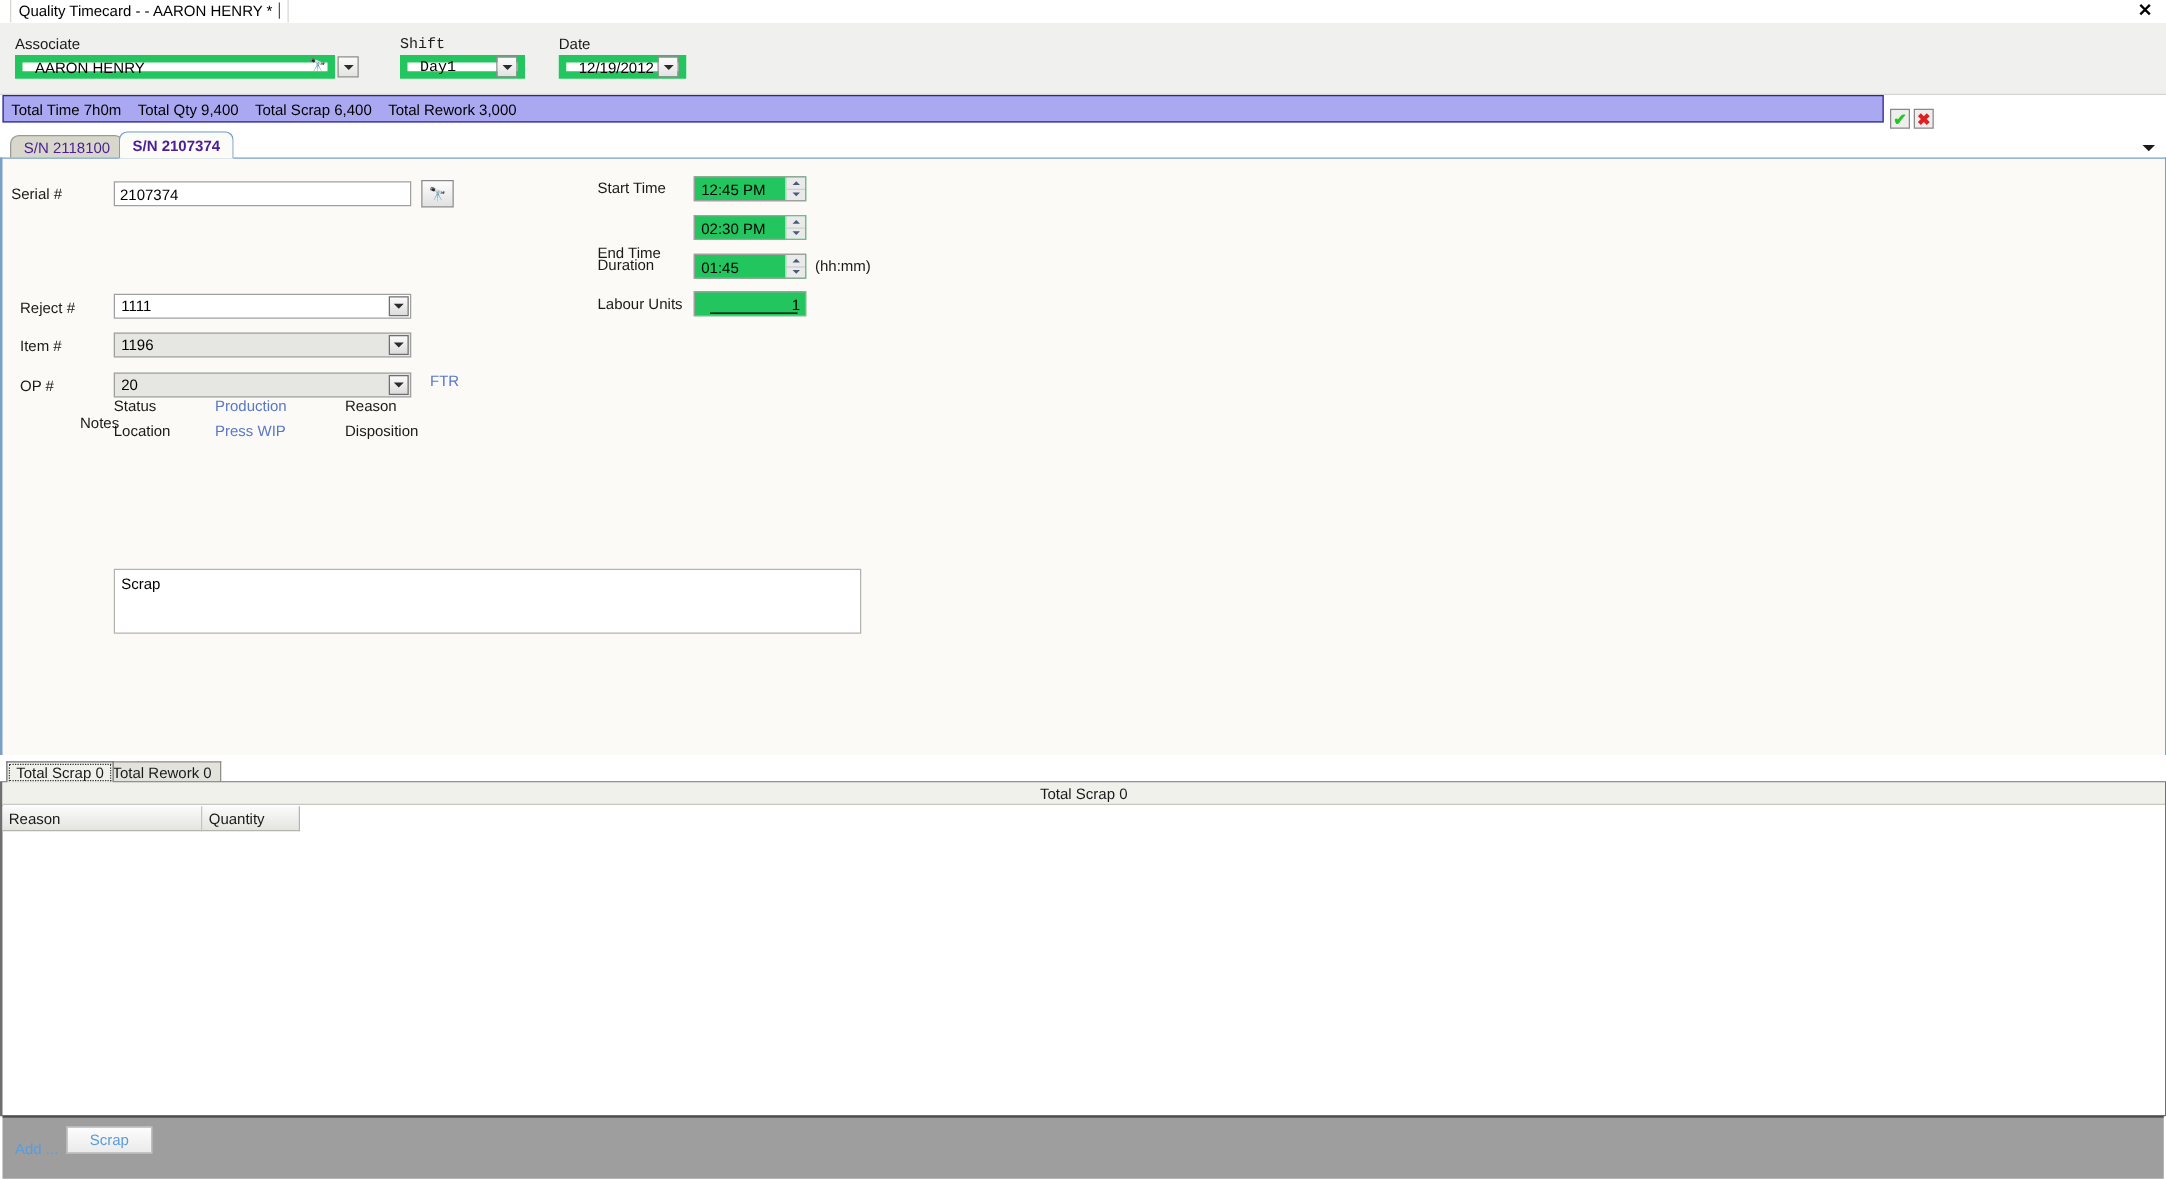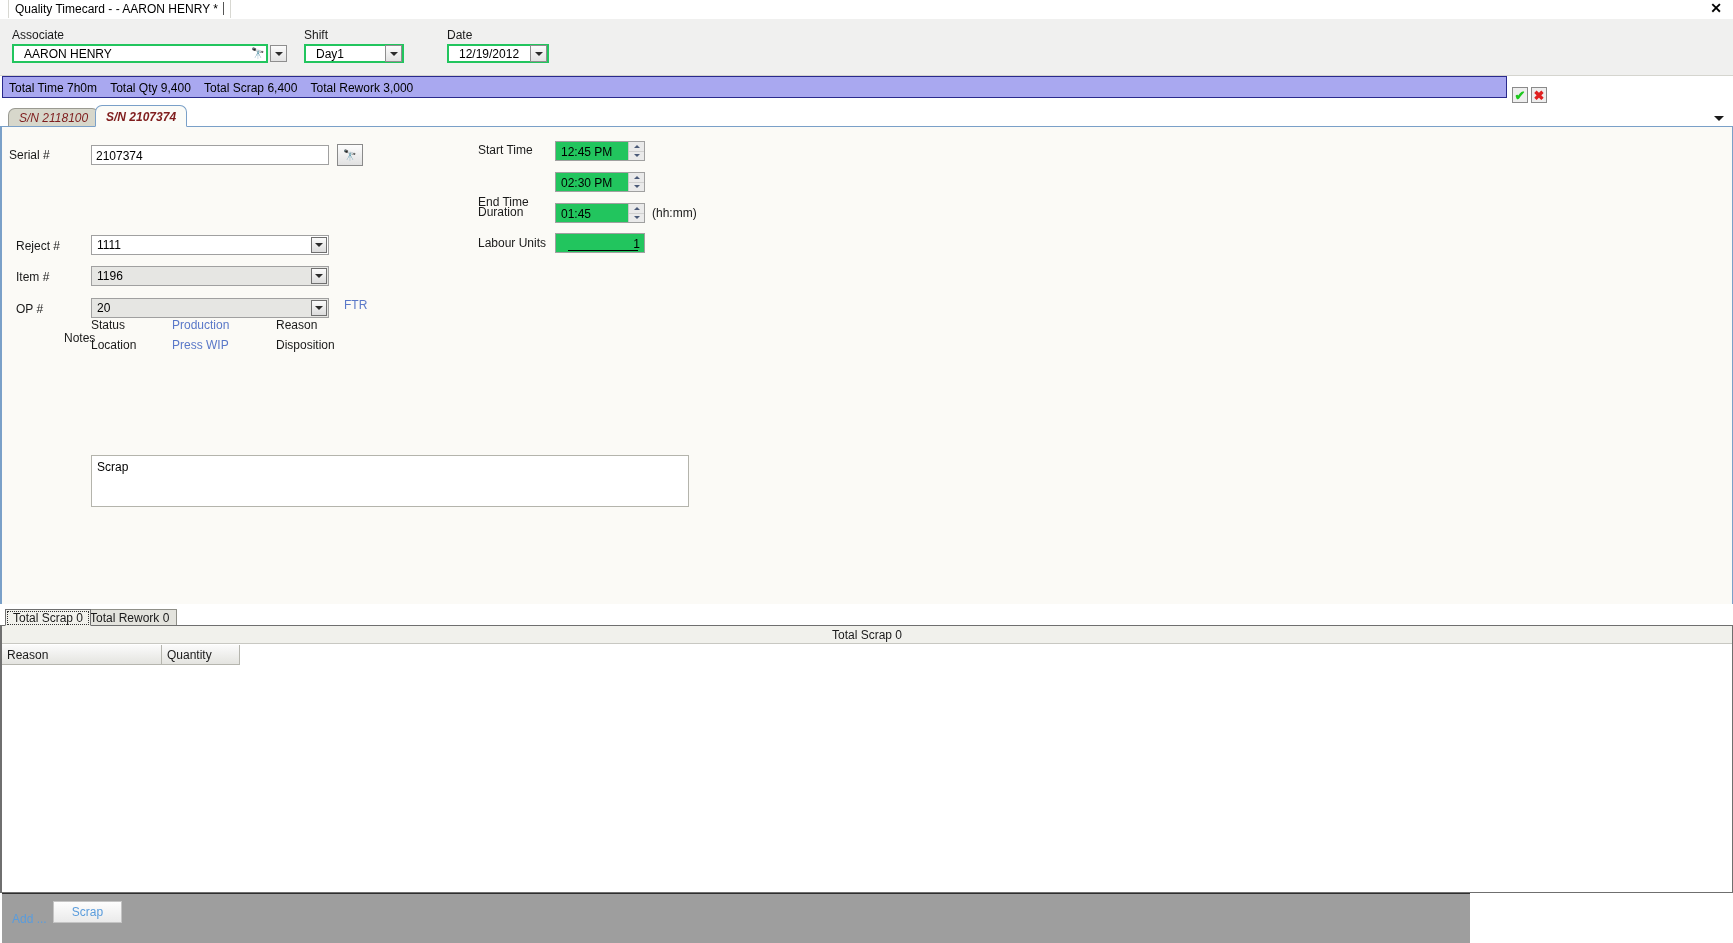--- a/index.html
+++ b/index.html
@@ -73,21 +73,21 @@
     font-size: 12px;
     color: #1a1a1a;
     display: block;
     margin-bottom: 2px;
   }
 
   .combo {
     position: relative;
     box-sizing: border-box;
     background: #ffffff;
-    border: 2px solid #22c55e;
+    border: 6px solid #22c55e;
     height: 19px;
     display: flex;
     align-items: center;
     justify-content: center;
   }
   .combo .cval {
     flex: 1 1 auto;
     padding-left: 10px;
     font-size: 12px;
     color: #000;
@@ -173,24 +173,23 @@
     position: absolute;
     bottom: 0;
     height: 18px;
     box-sizing: border-box;
     padding: 2px 10px 16px 10px;
     font-size: 12px;
     background: #d7d7cb;
     border: 1px solid #9a9a92;
     border-bottom: none;
     border-radius: 7px 7px 0 0;
-    color: #7f1d1d;
-    cursor: pointer;
-    white-space: nowrap;
-    font-style: italic;
+    color: #4c1d95;
+    cursor: pointer;
+    white-space: nowrap;
   }
   .sn-tab.inactive { left: 8px; }
   .sn-tab.active {
     left: 95px;
     height: 22px;
     background: #fbfbf7;
     border: 1px solid #7aa0c8;
     border-bottom: 1px solid #fbfbf7;
     font-weight: bold;
     padding-top: 4px;
@@ -447,21 +446,21 @@
     border-bottom: 1px solid #b5b5ae;
     font-size: 12px;
     color: #1a1a1a;
     padding: 3px 0 0 5px;
   }
 
   
   .footer {
     position: absolute;
     left: 2px; top: 893px;
-    width: 1468px;
+    width: 1729px;
     height: 50px;
     box-sizing: border-box;
     background: #9e9e9e;
     border-top: 1px solid #2e2e2e;
   }
   .footer .addlbl {
     position: absolute;
     left: 10px; top: 18px;
     font-size: 12px;
     color: #5a9cdc;
@@ -499,21 +498,21 @@
       <div class="combo" style="width:256px;">
         <span class="cval">AARON HENRY</span>
         <span class="binoc">🔭</span>
       </div>
       <div class="combo-arrow detached">
         <span class="tri-down"></span>
       </div>
     </div>
   </div>
 
-  <div class="fieldgroup" style="left:304px; top:9px; width:100px;">
+  <div class="fieldgroup" style="left:320px; top:9px; width:100px;font-family:Liberation Mono, monospace;">
     <span class="flabel">Shift</span>
     <div class="combo" style="width:100px;">
       <span class="cval">Day1</span>
       <span class="combo-arrow">
         <span class="tri-down"></span>
       </span>
     </div>
   </div>
 
   <div class="fieldgroup" style="left:447px; top:9px; width:102px;">

